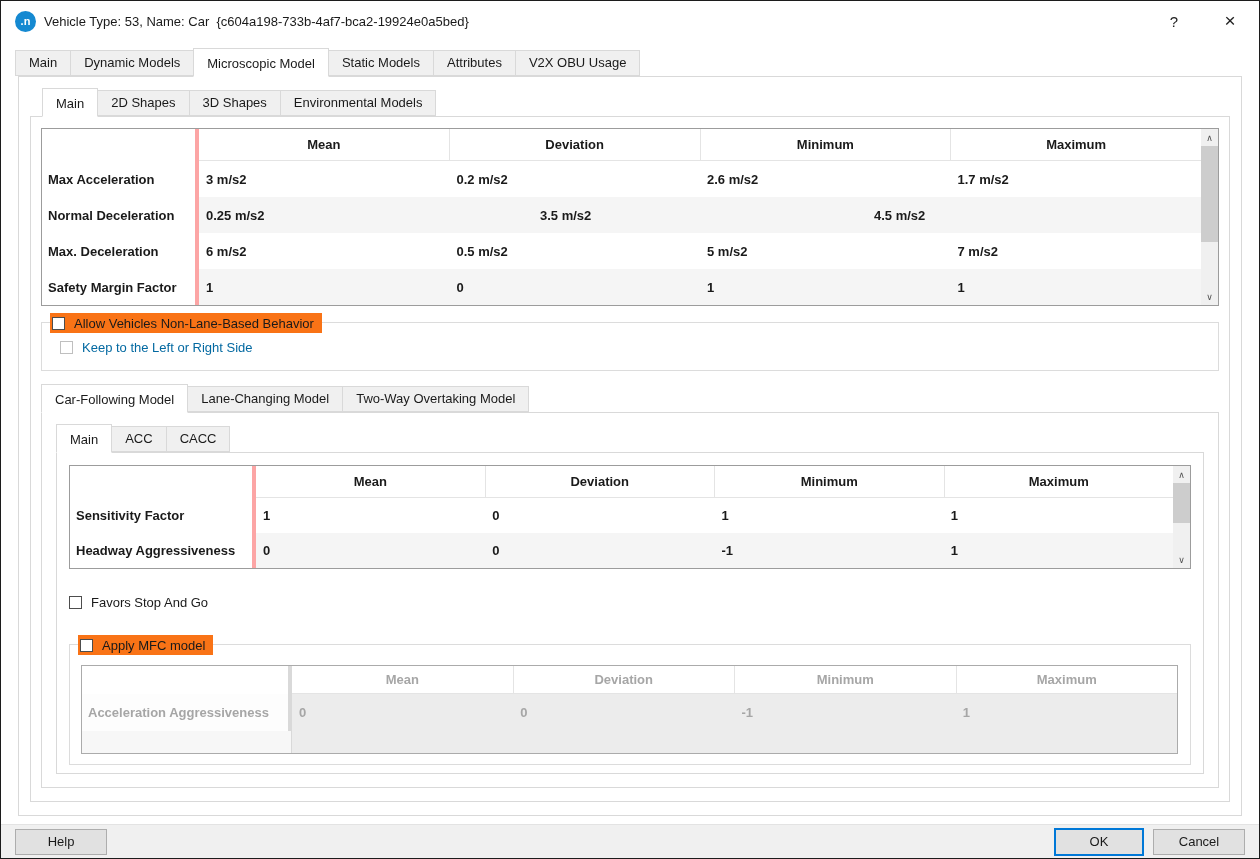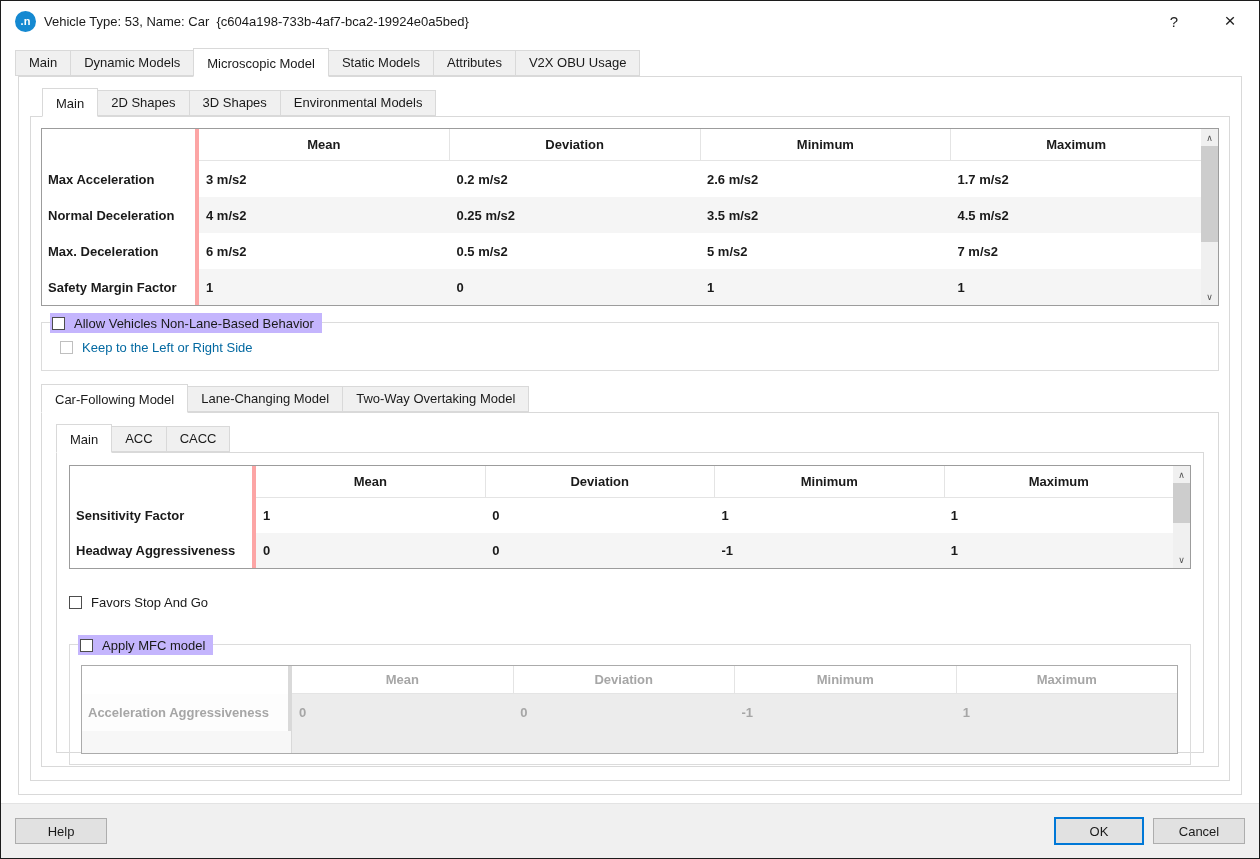--- a/index.html
+++ b/index.html
@@ -50,21 +50,21 @@
   
   .sbar { position:absolute; top:0; right:0; bottom:0; width:17px; background:#f0f0f0;
           display:flex; flex-direction:column; }
   .sb-btn { height:17px; flex:none; display:flex; align-items:center; justify-content:center;
             font-size:9px; color:#505050; }
   .sb-btn.down { margin-top:auto; }
   .sb-thumb { position:absolute; left:0; right:0; background:#cdcdcd; }
 
   
   .grp { position:relative; border:1px solid #dcdcdc; flex:none; }
-  .grp-legend { position:absolute; top:-10px; left:8px; background:#c4b5fd; padding:0 8px 0 2px;
+  .grp-legend { position:absolute; top:-10px; left:8px; background:#f97316; padding:0 8px 0 2px;
                 display:flex; align-items:center; height:20px; }
 
   
   .cbrow { display:flex; align-items:center; gap:9px; cursor:default; }
   .cb { width:13px; height:13px; border:1px solid #4d4d4d; background:#fff; flex:none; }
   .cb.dis { border-color:#bfbfbf; }
   .dis-label { color:#0369a1; }
 
   
   .ptable.dis { padding-right:0; border-color:#ababab; color:#a6a6a6; }
@@ -75,21 +75,21 @@
   .ptable.dis .t-filler { height:22px; background:#ececec; display:flex; }
   .ptable.dis .t-filler .fill-label { width:210px; flex:none; background:#f7f7f7; border-right:1px solid #d9d9d9; }
 
   .cf-table .t-label { width:186px; }
   .cf-table .t-row { height:35px; }
 
   .pane-3 { flex:1; padding:12px 14px 13px 14px; display:flex; flex-direction:column; min-height:0; }
   .pane-4 { flex:1; padding:12px 12px 14px 12px; display:flex; flex-direction:column; min-height:0; }
 
   
-  .footer { height:55px; flex:none; background:#f0f0f0; border-top:1px solid #e3e3e3;
+  .footer { height:34px; flex:none; background:#f0f0f0; border-top:1px solid #e3e3e3;
             display:flex; align-items:center; padding:0 14px; }
   .btn { height:26px; min-width:92px; background:#e1e1e1; border:1px solid #adadad;
          font-family:inherit; font-size:13px; color:#1a1a1a; padding:0 12px; cursor:default; }
   .btn-help { margin-right:auto; }
   .btn-ok { border:2px solid #0078d7; height:28px; min-width:90px; margin-right:9px; }
 </style>
 </head>
 <body>
 
 <div class="dialog">
@@ -133,21 +133,20 @@
           </div>
           <div class="t-row">
             <div class="t-label">Max Acceleration</div>
             <div class="t-cell">3 m/s2</div>
             <div class="t-cell">0.2 m/s2</div>
             <div class="t-cell">2.6 m/s2</div>
             <div class="t-cell">1.7 m/s2</div>
           </div>
           <div class="t-row alt">
             <div class="t-label">Normal Deceleration</div>
-            <div class="t-cell">4 m/s2</div>
             <div class="t-cell">0.25 m/s2</div>
             <div class="t-cell">3.5 m/s2</div>
             <div class="t-cell">4.5 m/s2</div>
           </div>
           <div class="t-row">
             <div class="t-label">Max. Deceleration</div>
             <div class="t-cell">6 m/s2</div>
             <div class="t-cell">0.5 m/s2</div>
             <div class="t-cell">5 m/s2</div>
             <div class="t-cell">7 m/s2</div>

